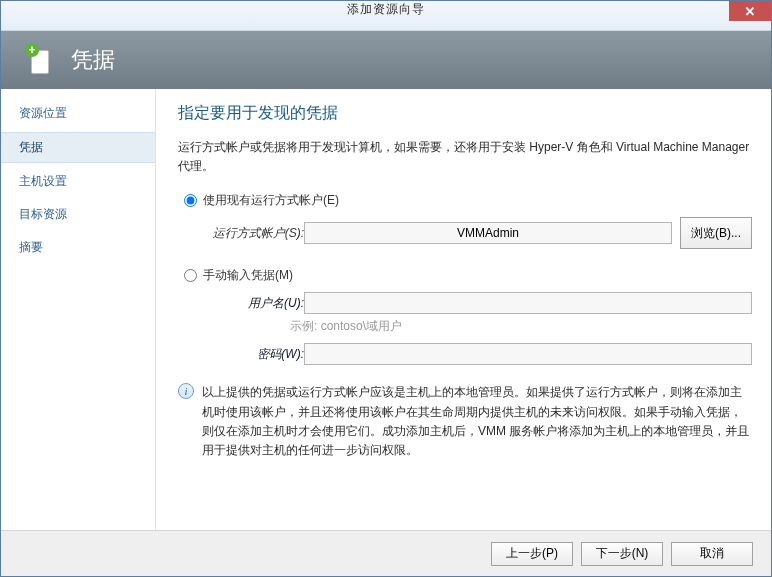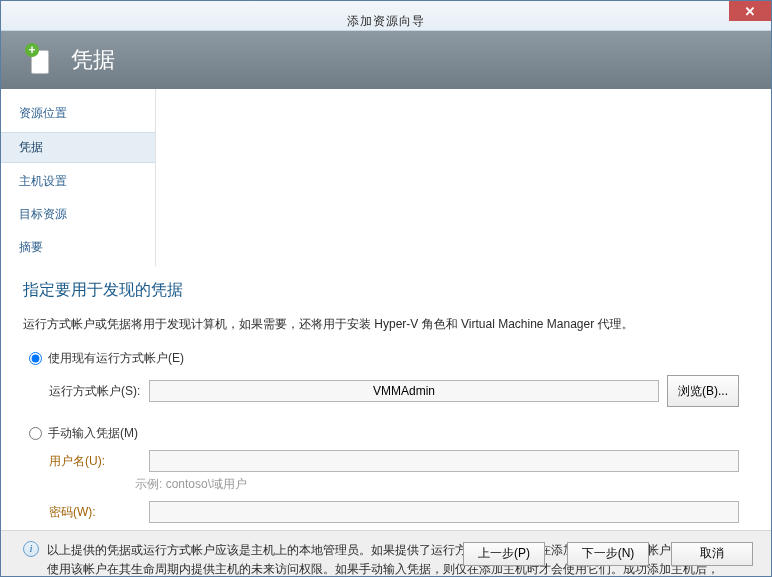--- a/index.html
+++ b/index.html
@@ -11,21 +11,21 @@
     height: 577px;
     overflow: hidden;
     border: 1px solid #5a7ea3;
   }
   .titlebar {
     height: 30px;
     background: linear-gradient(#f3f7fb, #e6eef6);
     border-bottom: 1px solid #c9d6e3;
     position: relative;
     display: flex;
-    align-items: flex-end;
+    align-items: flex-start;
     justify-content: center;
   }
   .titlebar-title {
     color: #2b2b2b;
     letter-spacing: 1px;
   }
   .close-btn {
     position: absolute;
     right: 0;
     top: 0;
@@ -74,21 +74,20 @@
     font-size: 12px;
     font-weight: bold;
   }
   .header-title {
     font-size: 22px;
     font-weight: 300;
   }
   .body {
     display: flex;
     height: calc(577px - 30px - 58px - 46px - 2px);
-    flex-direction: column;
   }
   .sidebar {
     width: 155px;
     border-right: 1px solid #e2e2e2;
     padding-top: 10px;
   }
   .sidebar-item {
     padding: 6px 12px 6px 18px;
     color: #2b5f8f;
     cursor: pointer;
@@ -96,21 +95,21 @@
   }
   .sidebar-item.active {
     background: #e6eef5;
     border: 1px solid #cfdeeb;
     border-left: none;
     border-right: none;
     color: #163f62;
   }
   .content {
     flex: 1;
-    padding: 14px 32px 10px 22px;
+    padding: 14px 19px 10px 22px;
     color: #333;
   }
   .content h2 {
     color: #1a5a8a;
     font-size: 16px;
     font-weight: normal;
     margin-bottom: 14px;
   }
   .content .desc {
     line-height: 1.6;
@@ -127,24 +126,25 @@
     margin-right: 6px;
   }
   .field-row {
     display: flex;
     align-items: center;
     margin-left: 26px;
     margin-bottom: 8px;
   }
   .field-label {
     width: 100px;
-    text-align: left;
+    text-align: right;
     color: #333;
-  }
-  .field-label.disabled { color: #a16207; }
+    font-style: italic;
+  }
+  .field-label.disabled { color: #0f172a; }
   .field-input-wrap {
     flex: 1;
     display: flex;
     align-items: center;
   }
   input[type=text], input[type=password] {
     height: 22px;
     border: 1px solid #b5b5b5;
     padding: 0 6px;
     font-family: inherit;
@@ -189,21 +189,21 @@
     flex-shrink: 0;
   }
   .footer {
     height: 46px;
     background: #efefef;
     border-top: 1px solid #d6d6d6;
     display: flex;
     align-items: center;
     justify-content: flex-end;
     padding: 0 18px;
-    gap: 22px;
+    gap: 8px;
   }
   .footer button {
     height: 24px;
     min-width: 82px;
     padding: 0 10px;
     background: linear-gradient(#fdfdfd, #ececec);
     border: 1px solid #a0a0a0;
     cursor: pointer;
     font-family: inherit;
     font-size: 12px;

